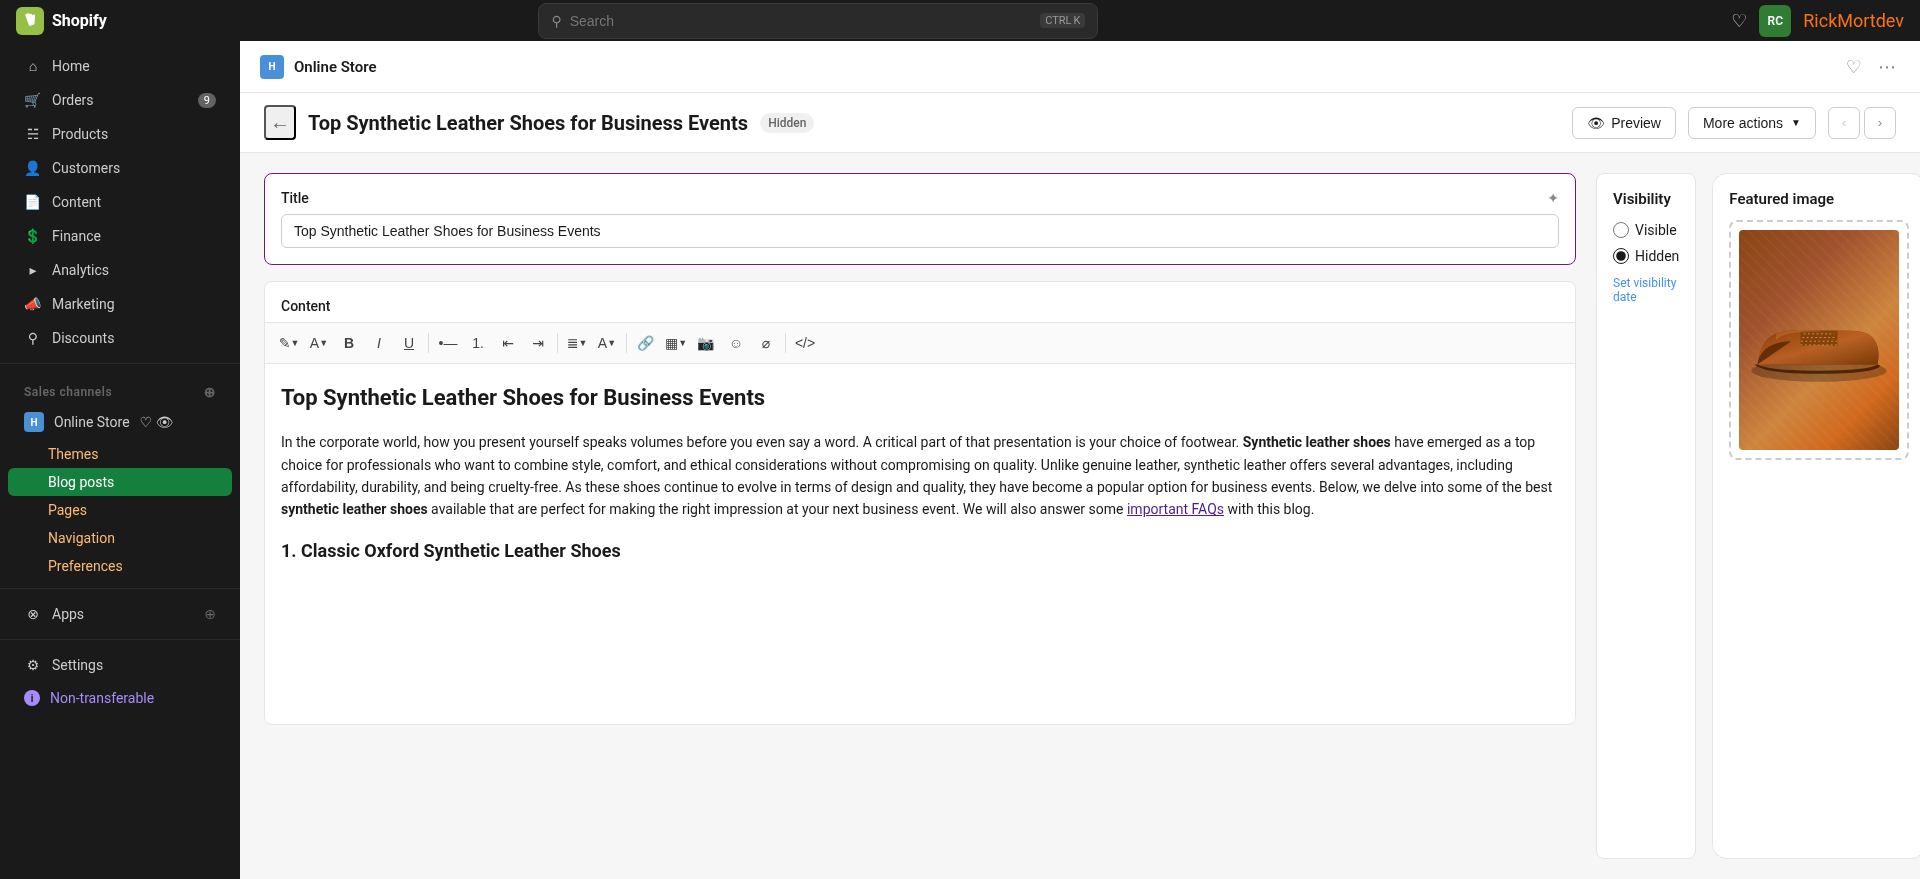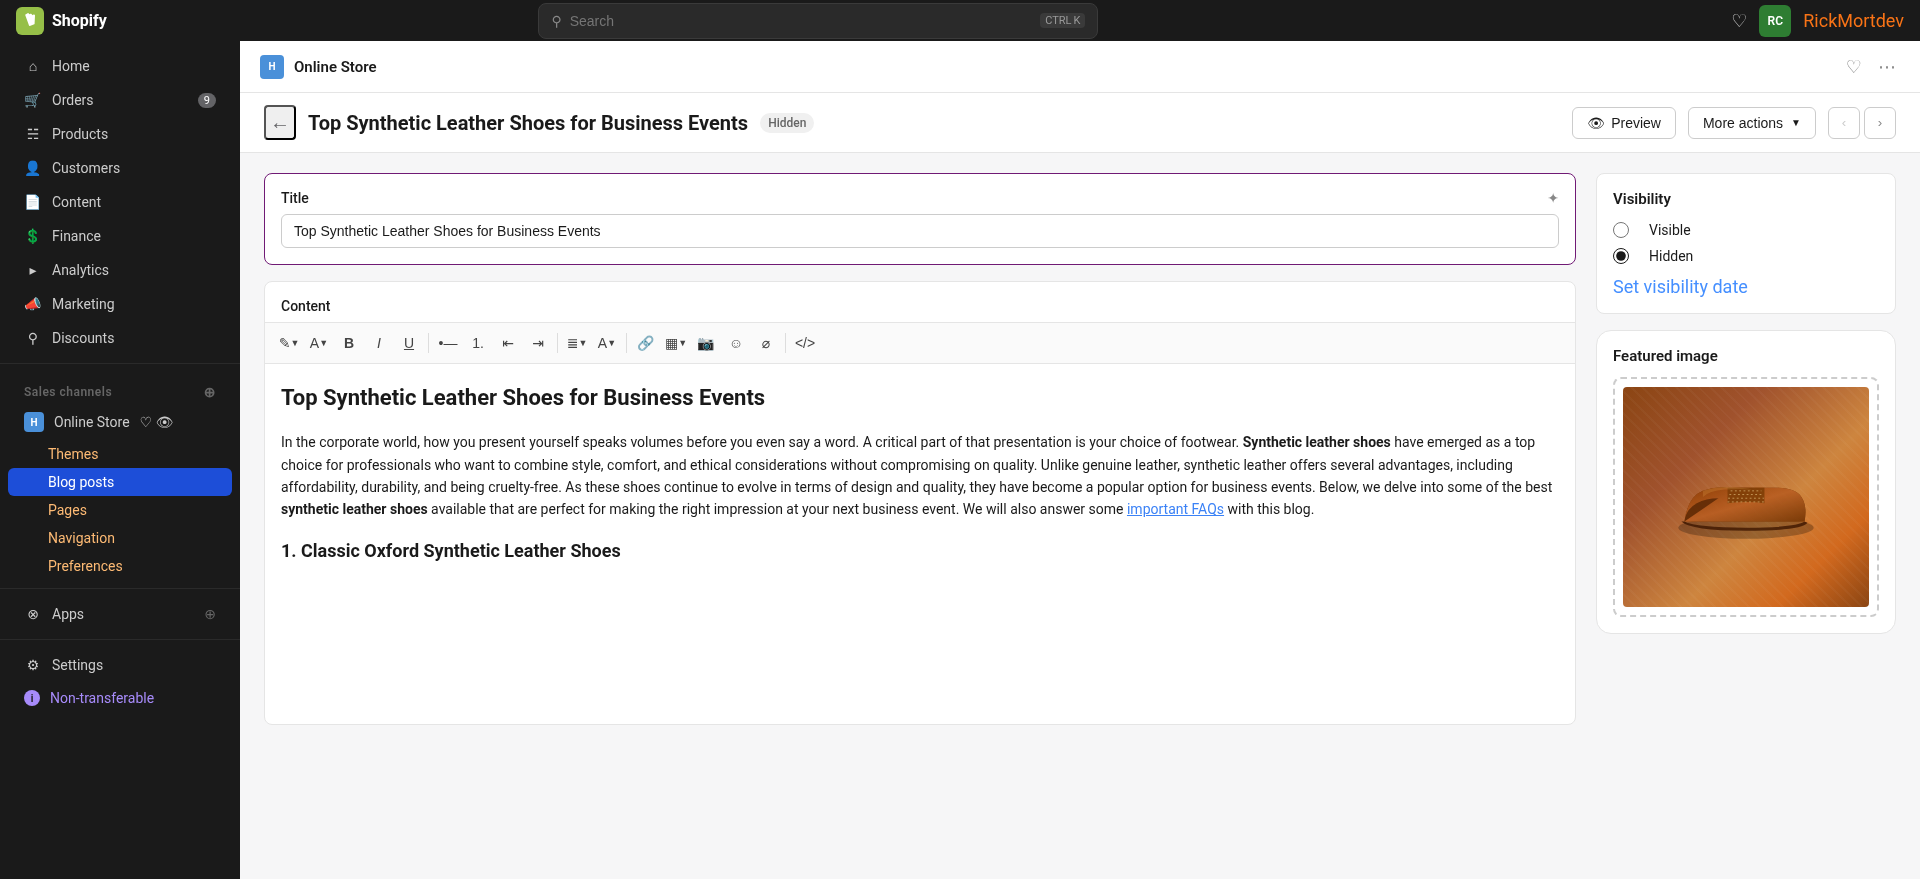--- a/index.html
+++ b/index.html
@@ -21,21 +21,21 @@
     .layout { display: flex; flex: 1; overflow: hidden; }
 
     
     .sidebar { width: 240px; background: #1a1a1a; display: flex; flex-direction: column; overflow-y: auto; flex-shrink: 0; padding: 8px 0; }
     .sidebar-item { display: flex; align-items: center; gap: 10px; padding: 8px 16px; cursor: pointer; color: #ccc; font-size: 14px; border-radius: 6px; margin: 0 8px; }
     .sidebar-item .icon { width: 18px; height: 18px; display: flex; align-items: center; justify-content: center; flex-shrink: 0; }
     .sidebar-item .badge { background: #636366; color: #fff; border-radius: 10px; padding: 1px 6px; font-size: 11px; margin-left: auto; }
     .sidebar-section-title { color: #666; font-size: 12px; font-weight: 600; padding: 12px 24px 4px; letter-spacing: 0.5px; display: flex; align-items: center; justify-content: space-between; }
     .sidebar-section-title .expand { color: #666; font-size: 14px; cursor: pointer; }
     .sidebar-sub-item { display: flex; align-items: center; gap: 10px; padding: 6px 16px 6px 40px; cursor: pointer; color: #fdba74; font-size: 14px; border-radius: 6px; margin: 0 8px; }
-    .sidebar-sub-item.active { color: #fff; background: #1d4ed8; }
+    .sidebar-sub-item.active { color: #fff; background: #15803d; }
     .sidebar-divider { border: none; border-top: 1px solid #2a2a2a; margin: 8px 0; }
     .sidebar-online-store-item { display: flex; align-items: center; gap: 10px; padding: 8px 16px; cursor: pointer; color: #ccc; font-size: 14px; border-radius: 6px; margin: 0 8px; }
     .sidebar-online-store-item .store-icon { width: 20px; height: 20px; background: #4a90d9; border-radius: 4px; display: flex; align-items: center; justify-content: center; color: #fff; font-size: 10px; font-weight: 700; }
 
     
     .main { flex: 1; display: flex; flex-direction: column; overflow: hidden; background: #f6f6f7; }
 
     
     .channel-bar { background: #fff; border-bottom: 1px solid #e5e5e5; padding: 0 20px; height: 52px; display: flex; align-items: center; gap: 10px; flex-shrink: 0; }
     .channel-bar .store-badge { width: 24px; height: 24px; background: #4a90d9; border-radius: 4px; display: flex; align-items: center; justify-content: center; color: #fff; font-size: 10px; font-weight: 700; }
@@ -70,33 +70,33 @@
     
     .rte-card { background: #fff; border: 1px solid #e5e5e5; border-radius: 8px; overflow: hidden; }
     .rte-label { font-size: 14px; font-weight: 500; color: #1a1a1a; padding: 16px 16px 8px; }
     .rte-toolbar { border-top: 1px solid #e5e5e5; border-bottom: 1px solid #e5e5e5; padding: 6px 10px; display: flex; align-items: center; gap: 2px; flex-wrap: wrap; background: #fafafa; }
     .rte-btn { border: none; background: transparent; cursor: pointer; color: #444; border-radius: 4px; width: 28px; height: 28px; display: flex; align-items: center; justify-content: center; font-size: 14px; }
     .rte-divider { width: 1px; height: 20px; background: #ddd; margin: 0 3px; }
     .rte-content { padding: 16px; font-size: 14px; line-height: 1.6; color: #1a1a1a; height: 360px; overflow-y: auto; }
     .rte-content h1 { font-size: 22px; font-weight: 700; margin-bottom: 16px; }
     .rte-content h2 { font-size: 18px; font-weight: 700; margin: 16px 0 8px; }
     .rte-content p { margin-bottom: 12px; }
-    .rte-content a { color: #3b82f6; text-decoration: underline; }
-
-    
-    .right-panel { width: 300px; flex-shrink: 0; display: flex; flex-direction: column; gap: 16px; }
+    .rte-content a { color: #4c1d95; text-decoration: underline; }
+
+    
+    .right-panel { width: 300px; flex-shrink: 0; display: flex; flex-direction: row; gap: 16px; }
 
     
     .visibility-card { background: #fff; border: 1px solid #e5e5e5; border-radius: 8px; padding: 16px; }
     .visibility-card-title { font-size: 15px; font-weight: 600; margin-bottom: 14px; }
     .radio-group { display: flex; flex-direction: column; gap: 10px; }
-    .radio-item { display: flex; align-items: center; gap: 20px; cursor: pointer; }
+    .radio-item { display: flex; align-items: center; gap: 6px; cursor: pointer; }
     .radio-item input[type="radio"] { width: 16px; height: 16px; accent-color: #1a1a1a; cursor: pointer; }
     .radio-label { font-size: 14px; color: #1a1a1a; }
-    .set-visibility-link { color: #458fff; font-size: 18px; cursor: pointer; margin-top: 12px; display: block; text-decoration: none; }
+    .set-visibility-link { color: #458fff; font-size: 12px; cursor: pointer; margin-top: 12px; display: block; text-decoration: none; }
 
     
     .featured-image-card { background: #fff; border: 1px solid #e5e5e5; border-radius: 15px; padding: 16px; }
     .featured-image-card-title { font-size: 15px; font-weight: 600; margin-bottom: 12px; }
     .image-drop-area { border: 2px dashed #ccc; border-radius: 8px; padding: 8px; display: flex; align-items: center; justify-content: center; min-height: 200px; overflow: hidden; }
     .shoe-img-placeholder { width: 100%; height: 220px; background: linear-gradient(135deg, #8B4513 0%, #A0522D 30%, #CD853F 60%, #D2691E 80%, #8B4513 100%); border-radius: 4px; position: relative; overflow: hidden; display: flex; align-items: center; justify-content: center; }
     .shoe-img-placeholder::before { content: ''; position: absolute; top: 0; left: 0; right: 0; bottom: 0; background: repeating-linear-gradient(45deg, rgba(255,255,255,0.03) 0px, rgba(255,255,255,0.03) 2px, transparent 2px, transparent 8px); }
 
     
     ::-webkit-scrollbar { width: 6px; }

